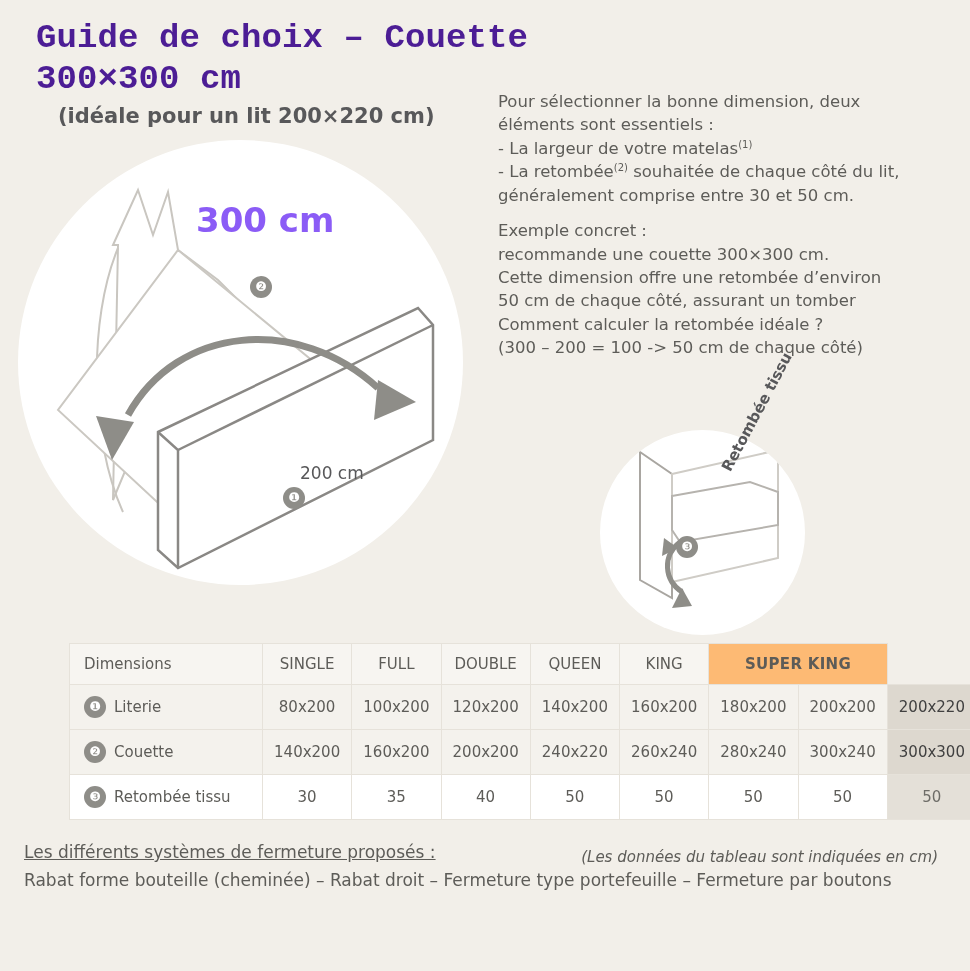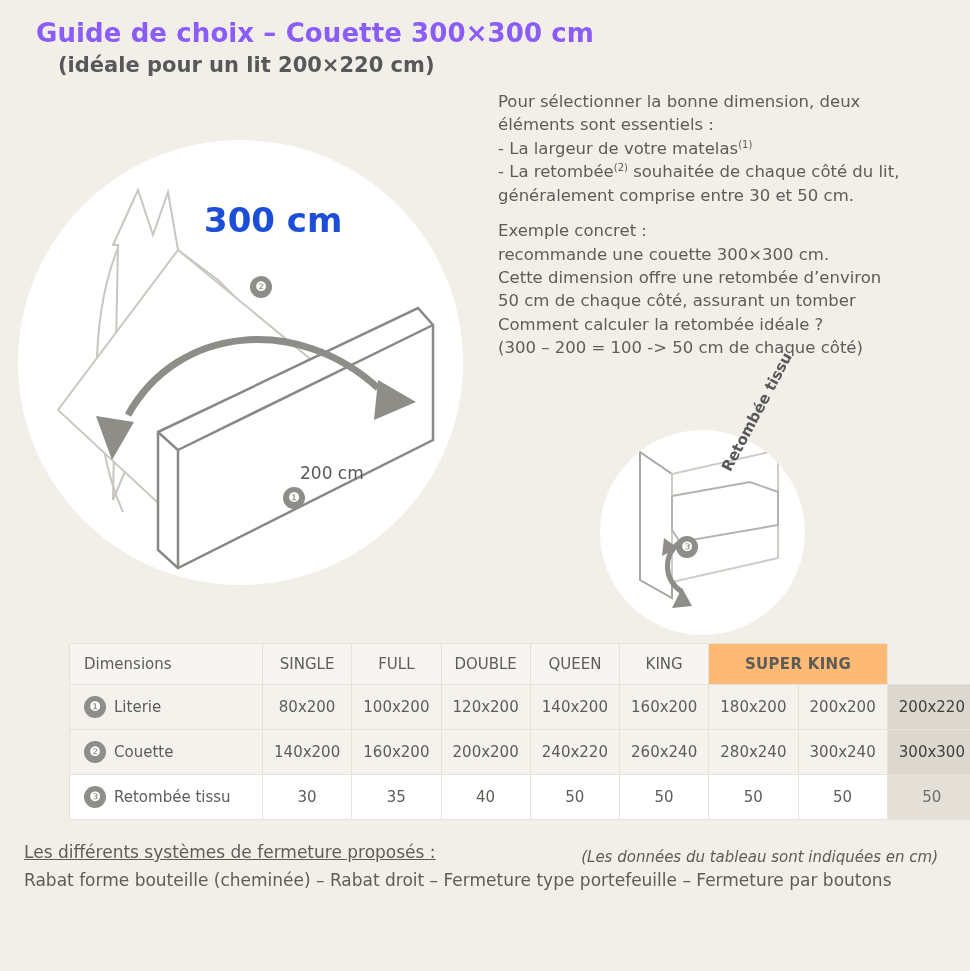--- a/index.html
+++ b/index.html
@@ -21,25 +21,26 @@
   }
 
   
   .title-block {
     position: absolute;
     left: 36px;
     top: 18px;
     width: 620px;
   }
   .title-main {
-    font-size: 26px;
-    font-weight: bold;
-    color: #8b5cf6;
+    font-size: 34px;
+    font-weight: bold;
+    color: #4c1d95;
     letter-spacing: 0.1px;
     line-height: 1.2;
+    font-family: Liberation Mono, monospace;
   }
   .title-sub {
     font-size: 21px;
     font-weight: bold;
     color: #58585a;
     margin-top: 4px;
     margin-left: 22px;
     line-height: 1.2;
   }
 
@@ -83,25 +84,25 @@
     left: 600px;
     top: 430px;
     width: 205px;
     height: 205px;
     border-radius: 50%;
     background: #ffffff;
     overflow: hidden;
   }
   .label-300 {
     position: absolute;
-    left: 204px;
+    left: 196px;
     top: 200px;
     font-size: 34px;
     font-weight: bold;
-    color: #1d4ed8;
+    color: #8b5cf6;
   }
   .label-200 {
     position: absolute;
     left: 300px;
     top: 463px;
     font-size: 17px;
     font-weight: normal;
     color: #58585a;
   }
   .badge {

